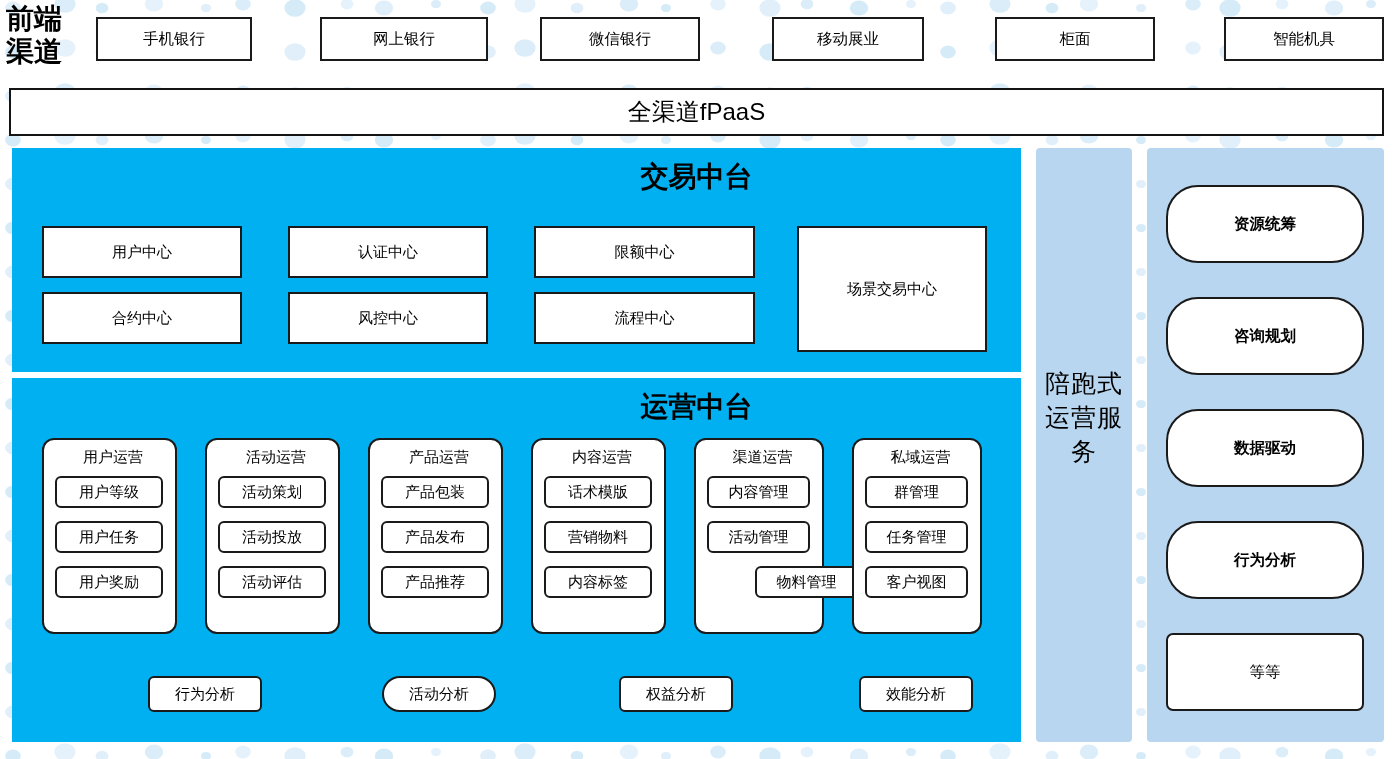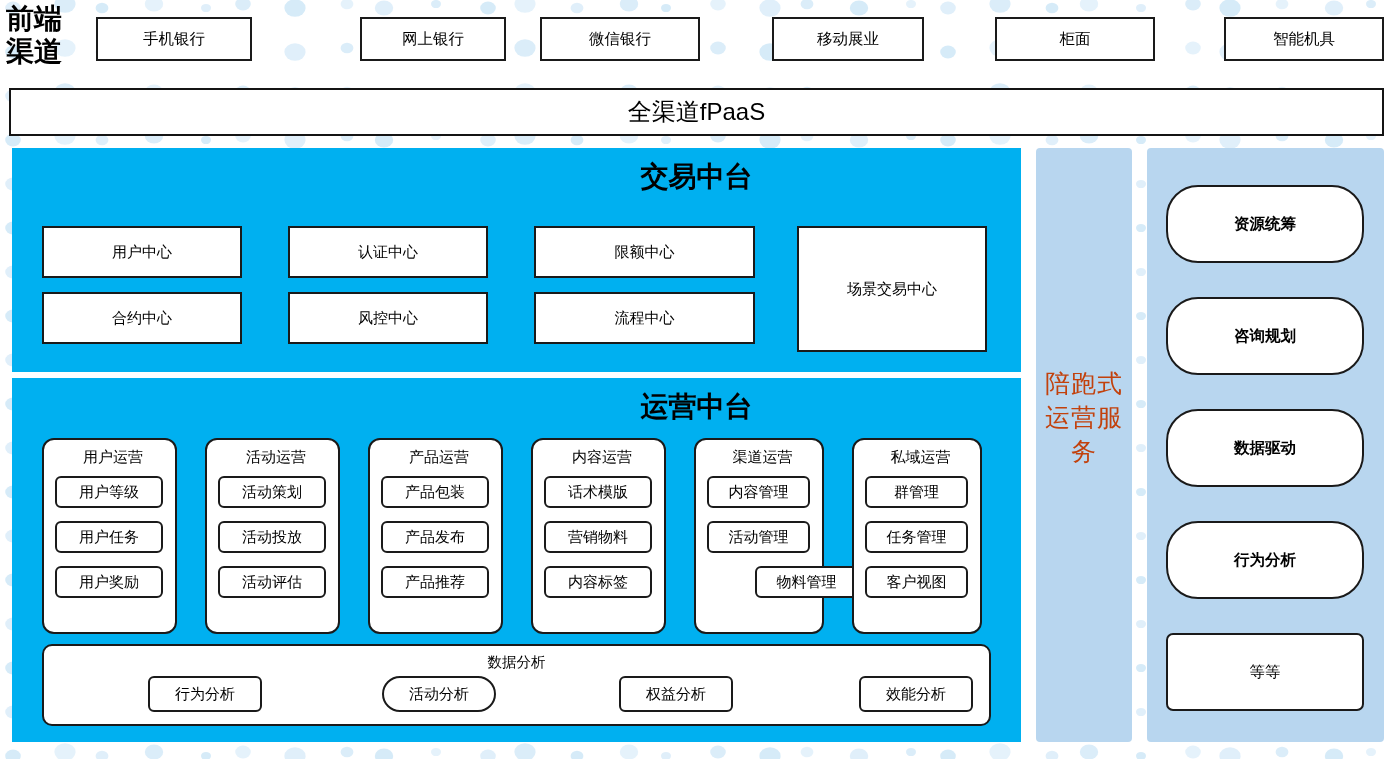--- a/index.html
+++ b/index.html
@@ -151,21 +151,21 @@
   #service-panel { left: 1036px; top: 148px; width: 96px; height: 594px; }
   #value-panel   { left: 1147px; top: 148px; width: 237px; height: 594px; }
 
   #service-text {
     position: absolute;
     left: 1036px; top: 366px;
     width: 96px;
     text-align: center;
     font-size: 25px;
     line-height: 34px;
-    color: #c2410c;
+    color: #000000;
     z-index: 4;
     letter-spacing: 1px;
   }
 
   .value-box {
     position: absolute;
     left: 1166px; width: 198px; height: 78px;
     background: #ffffff;
     border: 2.5px solid #1a1a1a;
     border-radius: 7px;
@@ -725,21 +725,21 @@
     </svg>
 
   <div id="channel-label">
     <div>前端</div>
     <div>渠道</div>
   </div>
   <div id="channel-row">
       <div class="wbox chan-box" style="left: 96px; width: 156px;">
         <span>手机银行</span>
       </div>
-      <div class="wbox chan-box" style="left: 320px; width: 146px; margin-left: 40px;">
+      <div class="wbox chan-box" style="left: 320px; width: 168px;">
         <span>网上银行</span>
       </div>
       <div class="wbox chan-box" style="left: 540px; width: 160px;">
         <span>微信银行</span>
       </div>
       <div class="wbox chan-box" style="left: 772px; width: 152px;">
         <span>移动展业</span>
       </div>
       <div class="wbox chan-box" style="left: 995px; width: 160px;">
         <span>柜面</span>
@@ -849,23 +849,20 @@
         </div>
         <div class="ops-item" style="left: 11px; width: 103px; top: 81px;">
           <span>任务管理</span>
         </div>
         <div class="ops-item" style="left: 11px; width: 103px; top: 126px;">
           <span>客户视图</span>
         </div>
       </div>
     </div>
 
-  <div id="analysis-card">
-    <div id="analysis-title">数据分析</div>
-  </div>
   <div id="analysis-items">
       <div class="analysis-item" style="left: 148px; top: 676px; width: 114px; position: absolute; z-index: 4;">
         <span>行为分析</span>
       </div>
       <div class="analysis-item" style="left: 382px; top: 676px; width: 114px; position: absolute; z-index: 4; border-radius: 18px;">
         <span>活动分析</span>
       </div>
       <div class="analysis-item" style="left: 619px; top: 676px; width: 114px; position: absolute; z-index: 4;">
         <span>权益分析</span>
       </div>

